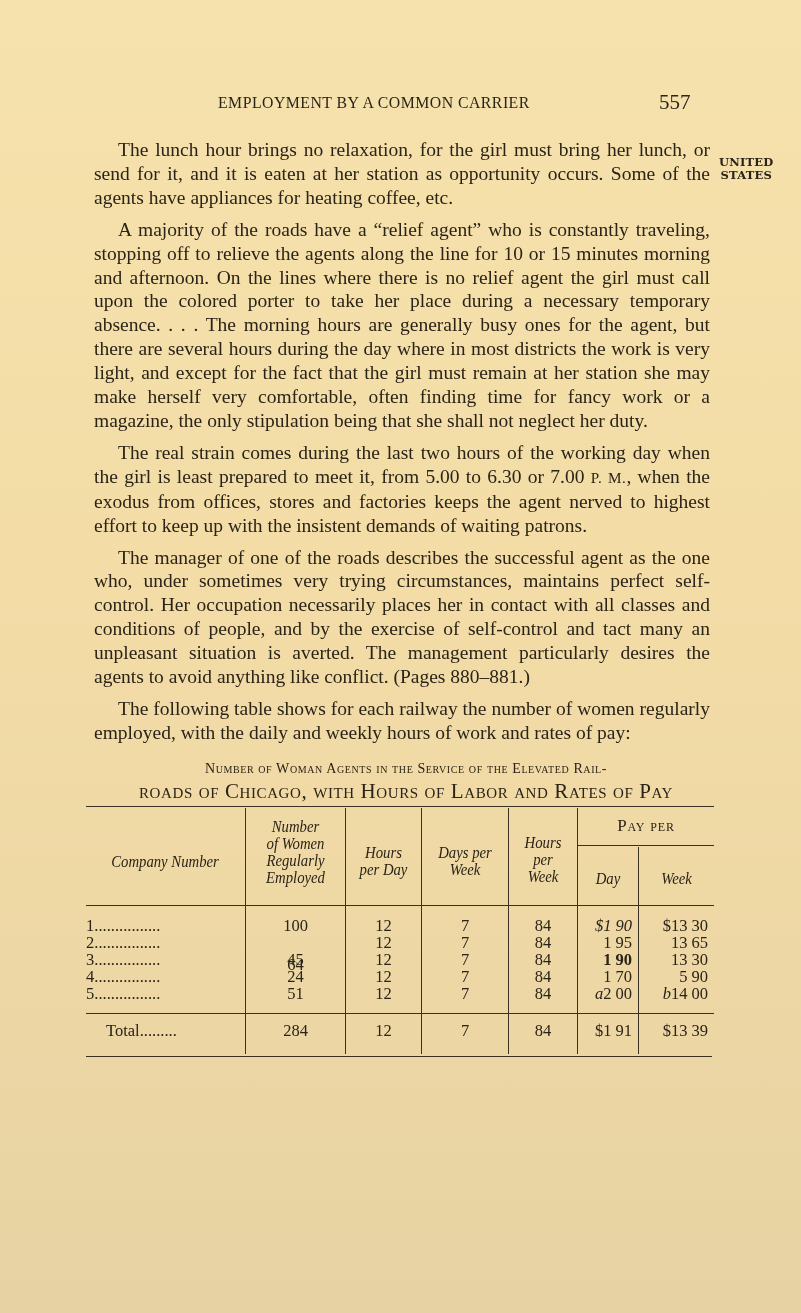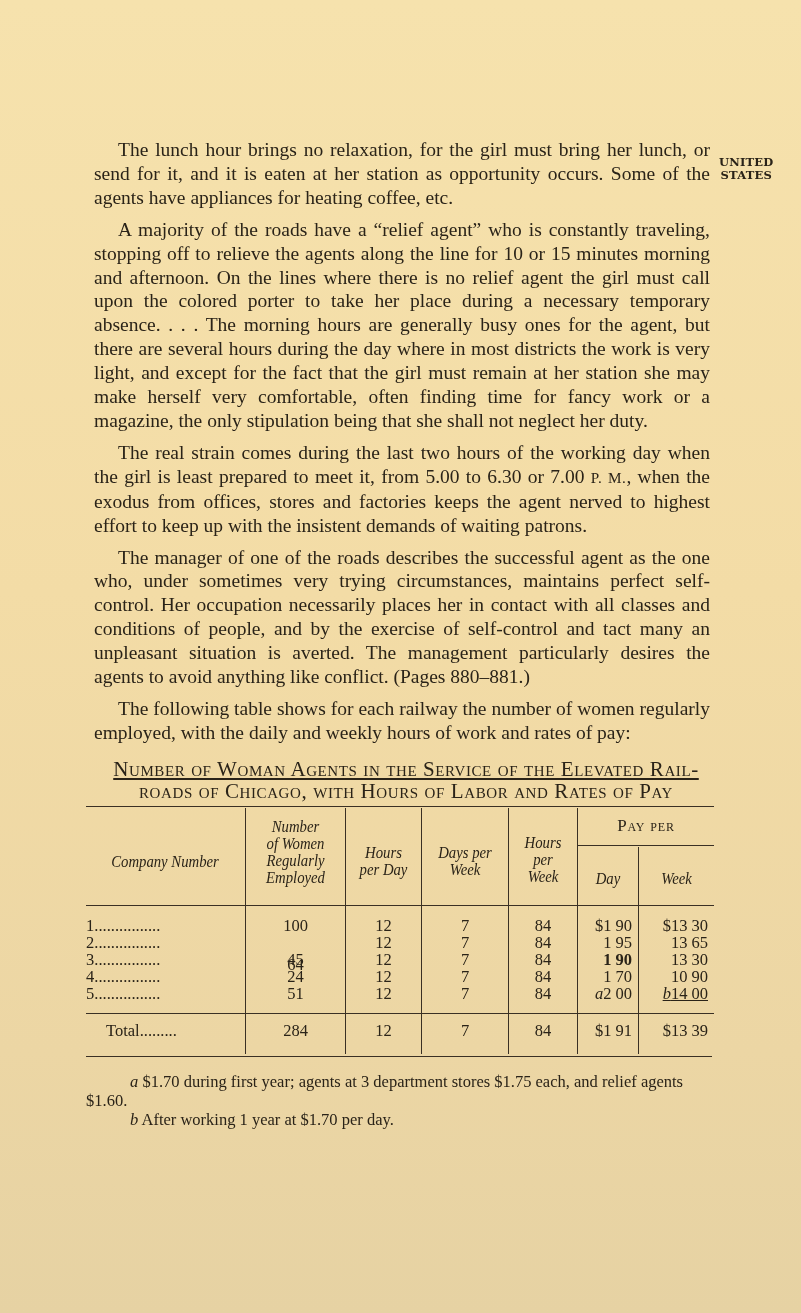--- a/index.html
+++ b/index.html
@@ -130,36 +130,40 @@
     }
     .footnotes .fn-a { text-indent: 44px; }
     .footnotes .fn-b { padding-left: 44px; }
     .fn-mark { font-style: italic; }
   </style>
 </head>
 <body>
 
 <div class="page">
 
+  <div class="running-head">
+    <span class="running-title">Employment by a Common Carrier</span>
+    <span class="page-number">557</span>
+  </div>
 
   <div class="margin-note">
     <div>UNITED</div>
     <div>STATES</div>
   </div>
 
   <div class="body-text">
     <p>The lunch hour brings no relaxation, for the girl must bring her lunch, or send for it, and it is eaten at her station as opportunity occurs. Some of the agents have appliances for heating coffee, etc.</p>
     <p>A majority of the roads have a “relief agent” who is constantly traveling, stopping off to relieve the agents along the line for 10 or 15 minutes morning and afternoon. On the lines where there is no relief agent the girl must call upon the colored porter to take her place during a necessary temporary absence. . . . The morning hours are generally busy ones for the agent, but there are several hours during the day where in most districts the work is very light, and except for the fact that the girl must remain at her station she may make herself very comfortable, often finding time for fancy work or a magazine, the only stipulation being that she shall not neglect her duty.</p>
     <p><span>The real strain comes during the last two hours of the working day when the girl is least prepared to meet it, from 5.00 to 6.30 or 7.00 </span><span class="sc-small">P. M.</span><span>, when the exodus from offices, stores and factories keeps the agent nerved to highest effort to keep up with the insistent demands of waiting patrons.</span></p>
     <p>The manager of one of the roads describes the successful agent as the one who, under sometimes very trying circumstances, maintains perfect self-control. Her occupation necessarily places her in contact with all classes and conditions of people, and by the exercise of self-control and tact many an unpleasant situation is averted. The management particularly desires the agents to avoid anything like conflict. (Pages 880–881.)</p>
     <p>The following table shows for each railway the number of women regularly employed, with the daily and weekly hours of work and rates of pay:</p>
   </div>
 
   <div class="table-title">
-    <div class="tt-line" style="font-variant: small-caps; font-size:21px;text-decoration:underline;">Number of Woman Agents in the Service of the Elevated Rail-</div>
+    <div class="tt-line" style="font-variant: small-caps; font-size:14px;">Number of Woman Agents in the Service of the Elevated Rail-</div>
     <div class="tt-line" style="font-variant: small-caps; font-size:21px;">roads of Chicago, with Hours of Labor and Rates of Pay</div>
   </div>
 
   <div class="rule" style="left:86px; top:806px; width:628px;"></div>
   <div class="rule" style="left:578px; top:845px; width:136px; border-top-width:1.2px;"></div>
   <div class="rule" style="left:86px; top:905px; width:628px; border-top-width:1.2px;"></div>
   <div class="rule" style="left:86px; top:1013px; width:628px; border-top-width:1.2px;"></div>
   <div class="rule" style="left:86px; top:1056px; width:626px;"></div>
 
   <div class="vline" style="left:245px; top:808px; height:246px;"></div>
@@ -199,21 +203,21 @@
   <div class="hd" style="left:639px; top:870px; width:75px;">Week</div>
 
   <div>
 
     <div>
       <div class="cell" style="left:86px; top:917px;"><span>1</span><span>................</span></div>
       <div class="cell c" style="left:246px; top:917px; width:99px;">100</div>
       <div class="cell c" style="left:346px; top:917px; width:75px;">12</div>
       <div class="cell c" style="left:422px; top:917px; width:86px;">7</div>
       <div class="cell c" style="left:509px; top:917px; width:68px;">84</div>
-      <div class="cell r" style="left:578px; top:917px; width:54px;"><i></i><span>$1 90</span></div>
+      <div class="cell r" style="left:578px; top:917px; width:54px;font-style:italic;"><i></i><span>$1 90</span></div>
       <div class="cell r" style="left:639px; top:917px; width:69px;"><i></i><span>$13 30</span></div>
     </div>
 
     <div>
       <div class="cell" style="left:86px; top:934px;"><span>2</span><span>................</span></div>
       <div class="cell c" style="left:246px; top:956px; width:99px;">64</div>
       <div class="cell c" style="left:346px; top:934px; width:75px;">12</div>
       <div class="cell c" style="left:422px; top:934px; width:86px;">7</div>
       <div class="cell c" style="left:509px; top:934px; width:68px;">84</div>
       <div class="cell r" style="left:578px; top:934px; width:54px;"><i></i><span>1 95</span></div>
@@ -230,42 +234,38 @@
       <div class="cell r" style="left:639px; top:951px; width:69px;"><i></i><span>13 30</span></div>
     </div>
 
     <div>
       <div class="cell" style="left:86px; top:968px;"><span>4</span><span>................</span></div>
       <div class="cell c" style="left:246px; top:968px; width:99px;">24</div>
       <div class="cell c" style="left:346px; top:968px; width:75px;">12</div>
       <div class="cell c" style="left:422px; top:968px; width:86px;">7</div>
       <div class="cell c" style="left:509px; top:968px; width:68px;">84</div>
       <div class="cell r" style="left:578px; top:968px; width:54px;"><i></i><span>1 70</span></div>
-      <div class="cell r" style="left:639px; top:968px; width:69px;"><i></i><span>10 90</span></div>
+      <div class="cell r" style="left:639px; top:968px; width:69px;"><i></i><span>5 90</span></div>
     </div>
 
     <div>
       <div class="cell" style="left:86px; top:985px;"><span>5</span><span>................</span></div>
       <div class="cell c" style="left:246px; top:985px; width:99px;text-align:center;">51</div>
       <div class="cell c" style="left:346px; top:985px; width:75px;">12</div>
       <div class="cell c" style="left:422px; top:985px; width:86px;">7</div>
       <div class="cell c" style="left:509px; top:985px; width:68px;">84</div>
       <div class="cell r" style="left:578px; top:985px; width:54px;"><i>a</i><span>2 00</span></div>
-      <div class="cell r" style="left:639px; top:985px; width:69px;text-decoration:underline;"><i>b</i><span>14 00</span></div>
+      <div class="cell r" style="left:639px; top:985px; width:69px;"><i>b</i><span>14 00</span></div>
     </div>
 
     <div>
       <div class="cell" style="left:106px; top:1022px;"><span>Total</span><span>.........</span></div>
       <div class="cell c" style="left:246px; top:1022px; width:99px;">284</div>
       <div class="cell c" style="left:346px; top:1022px; width:75px;">12</div>
       <div class="cell c" style="left:422px; top:1022px; width:86px;">7</div>
       <div class="cell c" style="left:509px; top:1022px; width:68px;">84</div>
       <div class="cell r" style="left:578px; top:1022px; width:54px;">$1 91</div>
       <div class="cell r" style="left:639px; top:1022px; width:69px;">$13 39</div>
     </div>
   </div>
 
-  <div class="footnotes">
-    <p class="fn-a"><span class="fn-mark">a</span><span> $1.70 during first year; agents at 3 department stores $1.75 each, and relief agents $1.60.</span></p>
-    <p class="fn-b"><span class="fn-mark">b</span><span> After working 1 year at $1.70 per day.</span></p>
-  </div>
 
 </div>
 
 </body></html>

